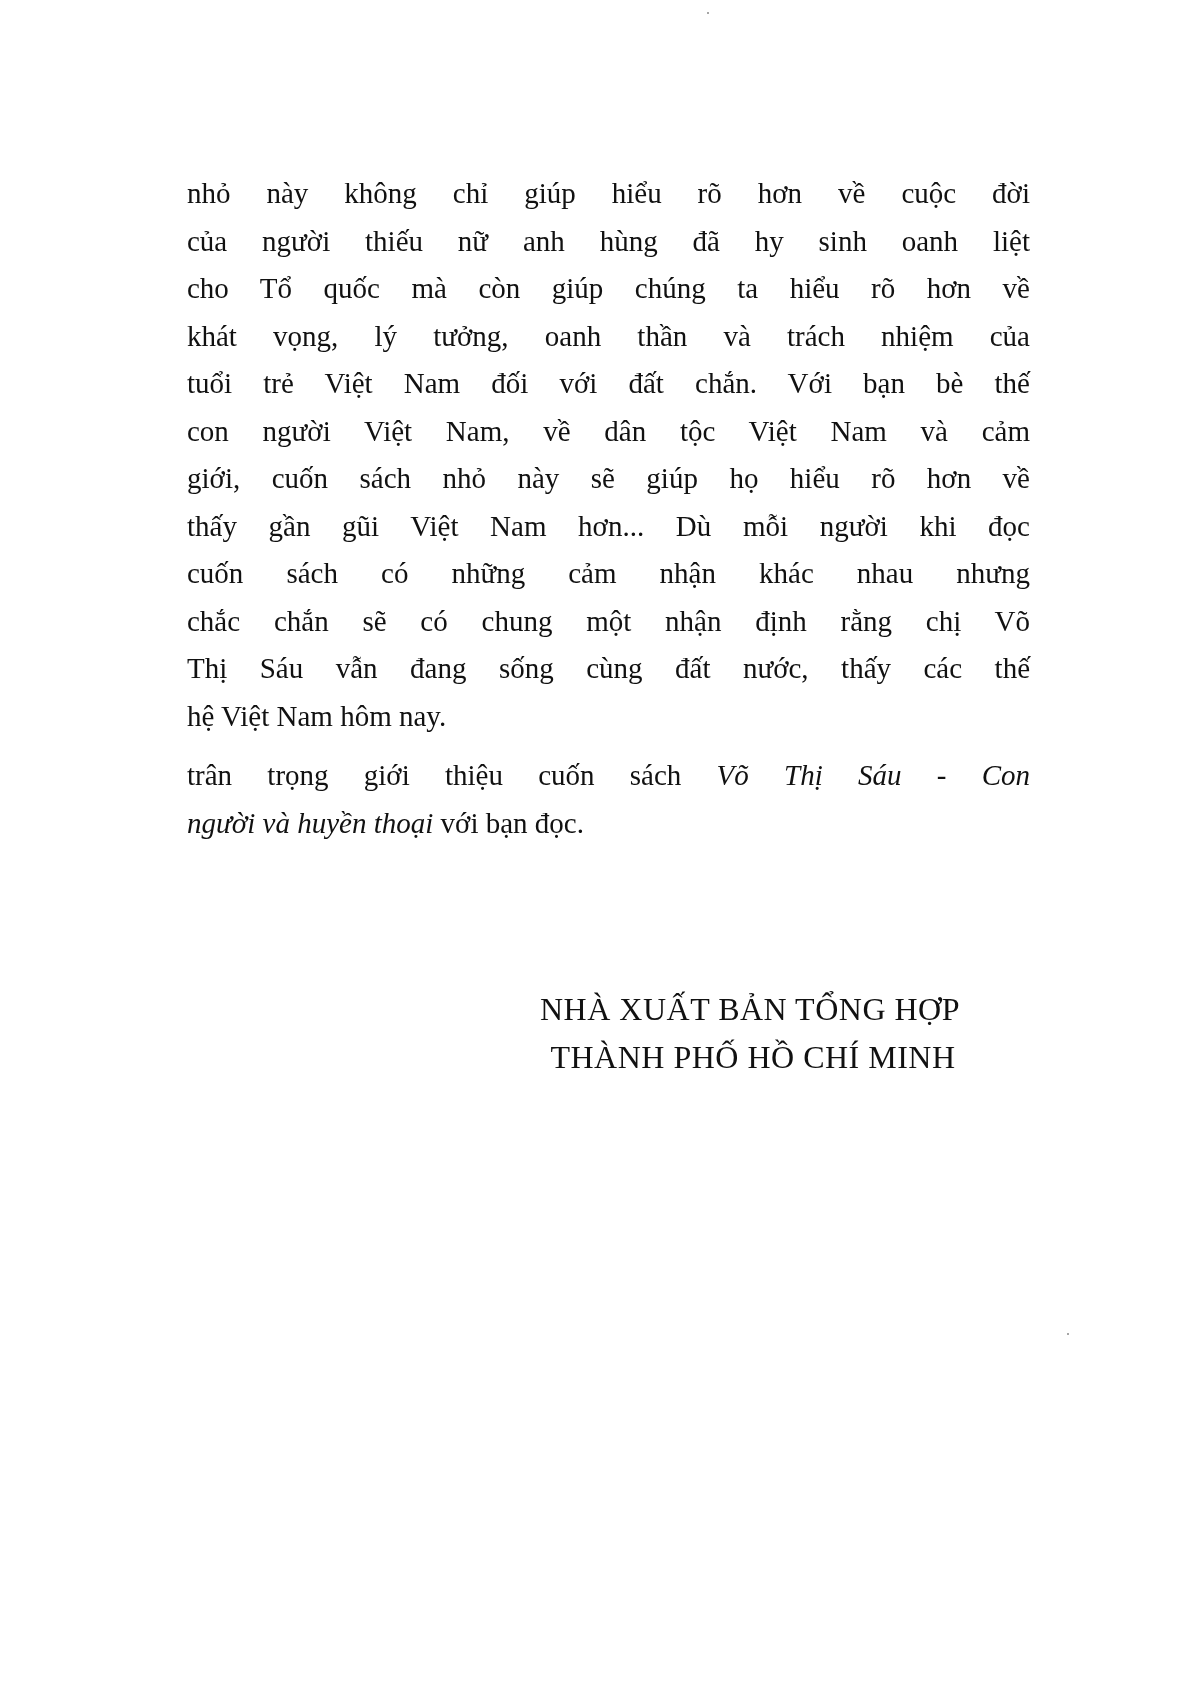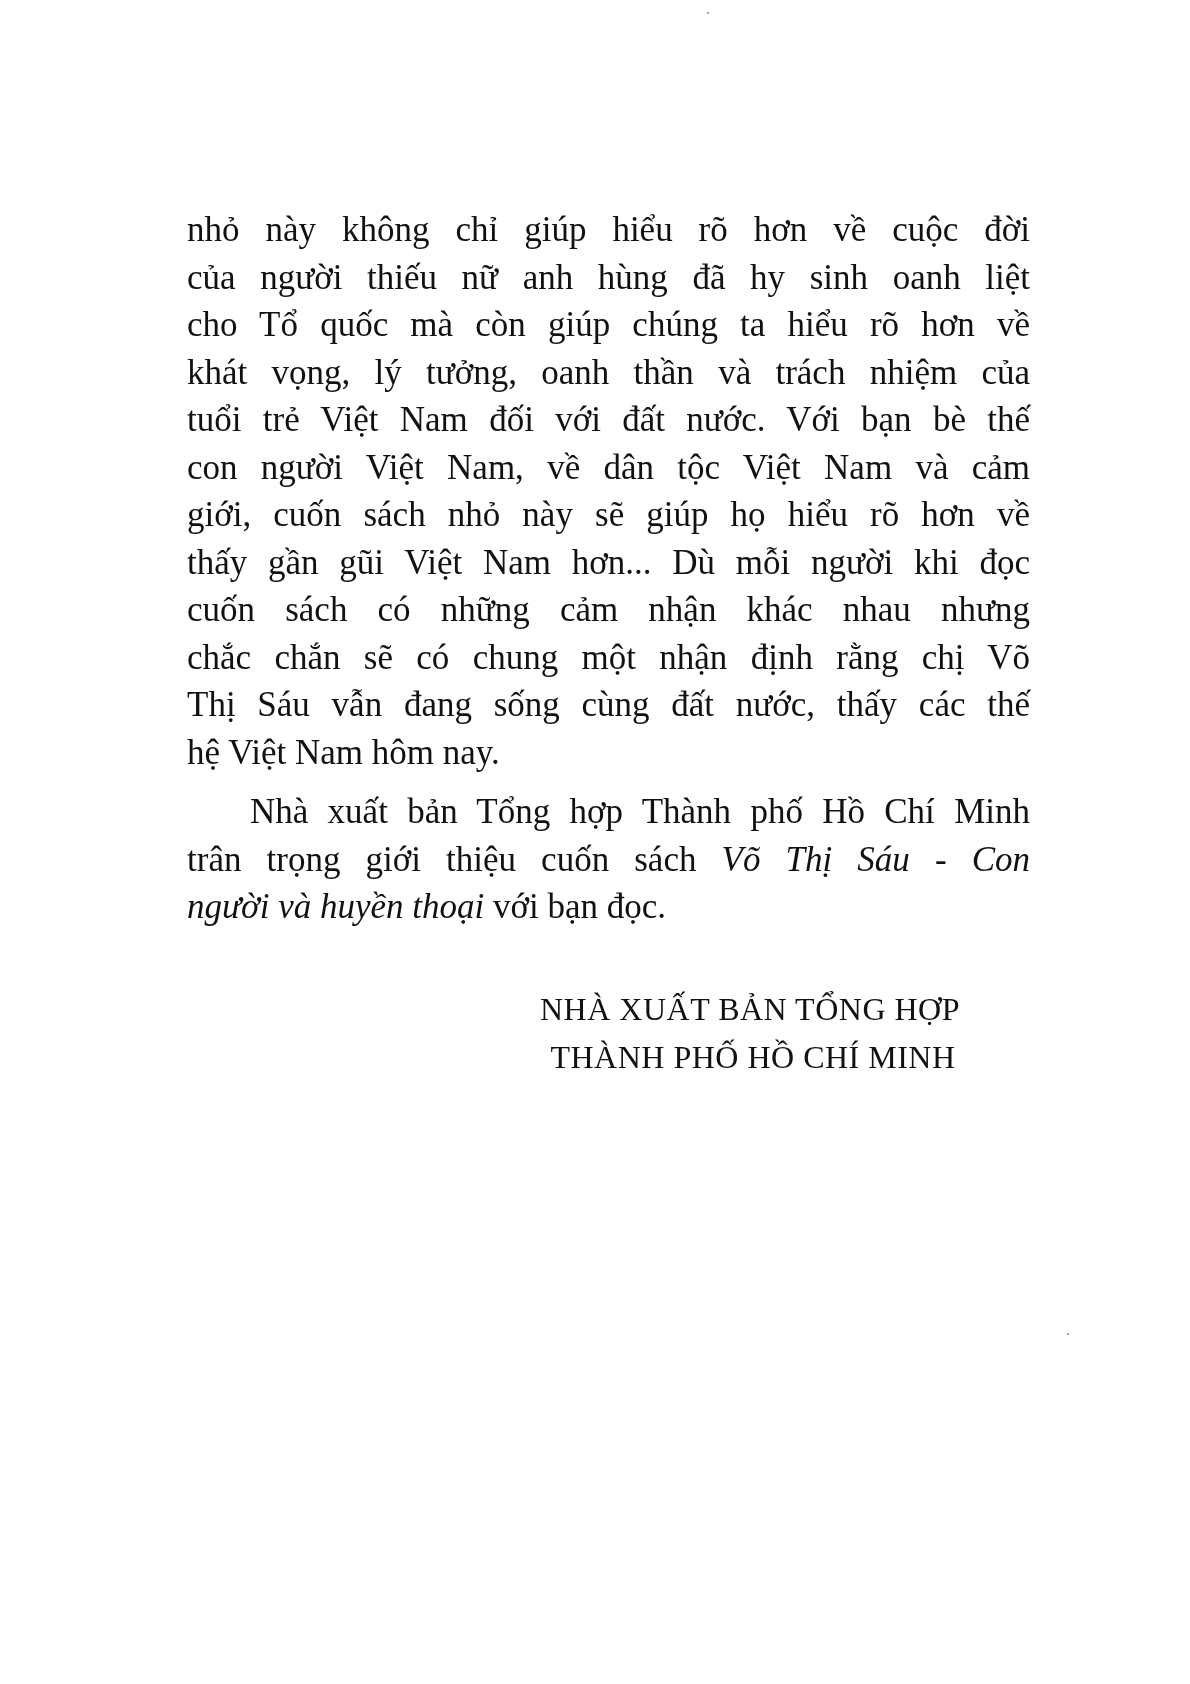--- a/index.html
+++ b/index.html
@@ -19,23 +19,22 @@
       position: absolute;
       left: 0; top: 0;
       width: 1190px; height: 1684px;
       background: #ffffff;
     }
     .body-text {
       position: absolute;
       left: 187px;
       top: 170px;
       width: 843px;
-      font-size: 35px;
+      font-size: 29px;
       line-height: 47.5px;
-      margin-top: 36px;
     }
     .line {
       display: block;
       white-space: nowrap;
       text-align: justify;
       text-align-last: justify;
       height: 47.5px;
     }
     .line.last {
       text-align: right;
@@ -77,32 +76,31 @@
 
   <div class="speck" style="left:707px; top:12px;"></div>
   <div class="speck" style="left:1067px; top:1333px;"></div>
 
   <div class="body-text">
     <div>
       <span class="line">nhỏ này không chỉ giúp hiểu rõ hơn về cuộc đời</span>
       <span class="line">của người thiếu nữ anh hùng đã hy sinh oanh liệt</span>
       <span class="line">cho Tổ quốc mà còn giúp chúng ta hiểu rõ hơn về</span>
       <span class="line">khát vọng, lý tưởng, oanh thần và trách nhiệm của</span>
-      <span class="line">tuổi trẻ Việt Nam đối với đất nước. Với bạn bè thế</span>
+      <span class="line">tuổi trẻ Việt Nam đối với đất chắn. Với bạn bè thế</span>
       <span class="line">con người Việt Nam, về dân tộc Việt Nam và cảm</span>
       <span class="line">giới, cuốn sách nhỏ này sẽ giúp họ hiểu rõ hơn về</span>
       <span class="line">thấy gần gũi Việt Nam hơn... Dù mỗi người khi đọc</span>
       <span class="line">cuốn sách có những cảm nhận khác nhau nhưng</span>
       <span class="line">chắc chắn sẽ có chung một nhận định rằng chị Võ</span>
       <span class="line">Thị Sáu vẫn đang sống cùng đất nước, thấy các thế</span>
       <span class="line last">hệ Việt Nam hôm nay.</span>
     </div>
 
     <div class="para2">
-      <span class="line indent">Nhà xuất bản Tổng hợp Thành phố Hồ Chí Minh</span>
       <span class="line"><span>trân trọng giới thiệu cuốn sách </span><span class="it">Võ Thị Sáu - Con</span></span>
       <span class="line last"><span class="it">người và huyền thoại</span><span> với bạn đọc.</span></span>
     </div>
   </div>
 
   <div class="signature">
     <span class="sig-line">NHÀ XUẤT BẢN TỔNG HỢP</span>
     <span class="sig-line second">THÀNH PHỐ HỒ CHÍ MINH</span>
   </div>
 

